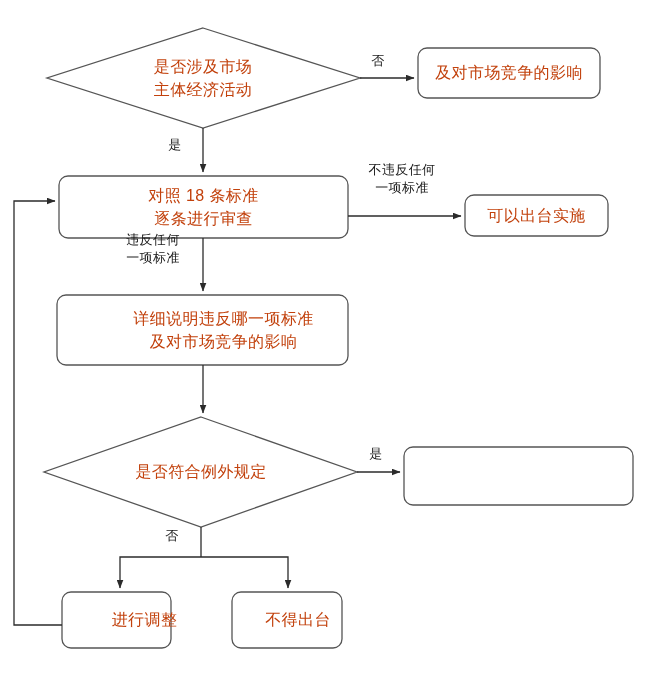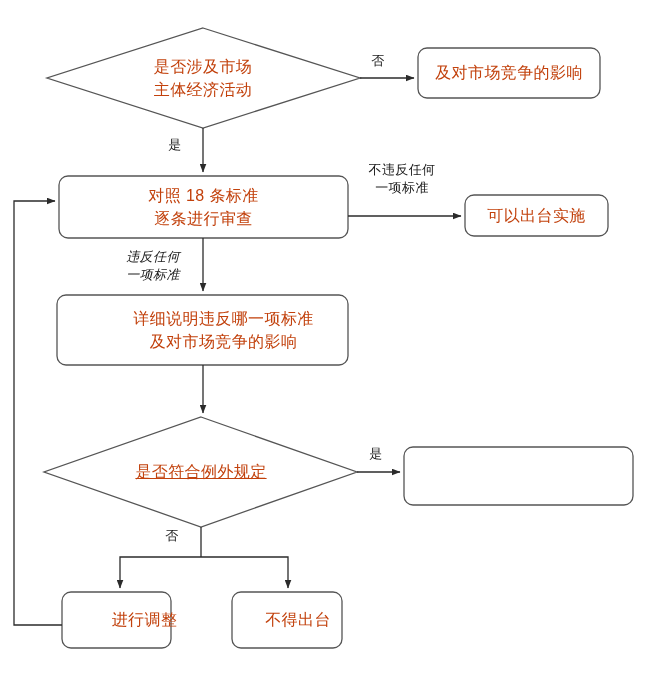--- a/index.html
+++ b/index.html
@@ -117,35 +117,35 @@
   <div class="node-label" style="left:418px; top:48px; width:182px; height:50px;">及对市场竞争的影响</div>
 
   <div class="node-label" style="left:59px; top:176px; width:289px; height:62px;">对照 18 条标准
 逐条进行审查</div>
 
   <div class="node-label" style="left:465px; top:195px; width:143px; height:41px;border-radius:14px;">可以出台实施</div>
 
   <div class="node-label" style="left:57px; top:295px; width:291px; height:70px;margin-left:21px;">详细说明违反哪一项标准
 及对市场竞争的影响</div>
 
-  <div class="node-label" style="left:71px; top:452px; width:260px; height:40px;text-decoration:underline;">是否符合例外规定</div>
+  <div class="node-label" style="left:71px; top:452px; width:260px; height:40px;">是否符合例外规定</div>
 
 
   <div class="node-label" style="left:62px; top:592px; width:109px; height:56px;padding-left:28px;">进行调整</div>
 
   <div class="node-label" style="left:232px; top:592px; width:132px; height:56px;text-align:center;">不得出台</div>
 
   <div class="edge-label" style="left:363px; top:52px; width:30px;">否</div>
 
   <div class="edge-label" style="left:160px; top:136px; width:30px;">是</div>
 
   <div class="edge-label" style="left:357px; top:161px; width:90px;font-family:Liberation Serif, serif;">不违反任何
 一项标准</div>
 
-  <div class="edge-label" style="left:108px; top:248px; width:90px;font-style:italic;">违反任何
+  <div class="edge-label" style="left:108px; top:231px; width:90px;">违反任何
 一项标准</div>
 
   <div class="edge-label" style="left:361px; top:445px; width:30px;">是</div>
 
   <div class="edge-label" style="left:157px; top:527px; width:30px;">否</div>
 
   <div class="hit" style="left:47px; top:28px; width:313px; height:100px;"></div>
   <div class="hit" style="left:418px; top:48px; width:182px; height:50px;"></div>
   <div class="hit" style="left:59px; top:176px; width:289px; height:62px;"></div>
   <div class="hit" style="left:465px; top:195px; width:143px; height:41px;"></div>

